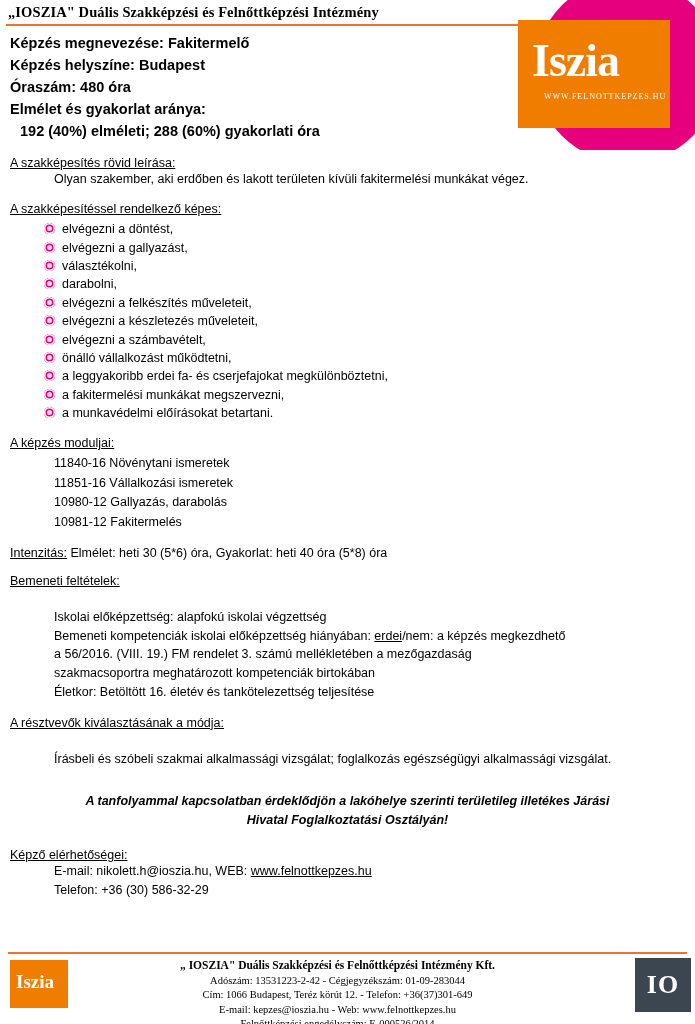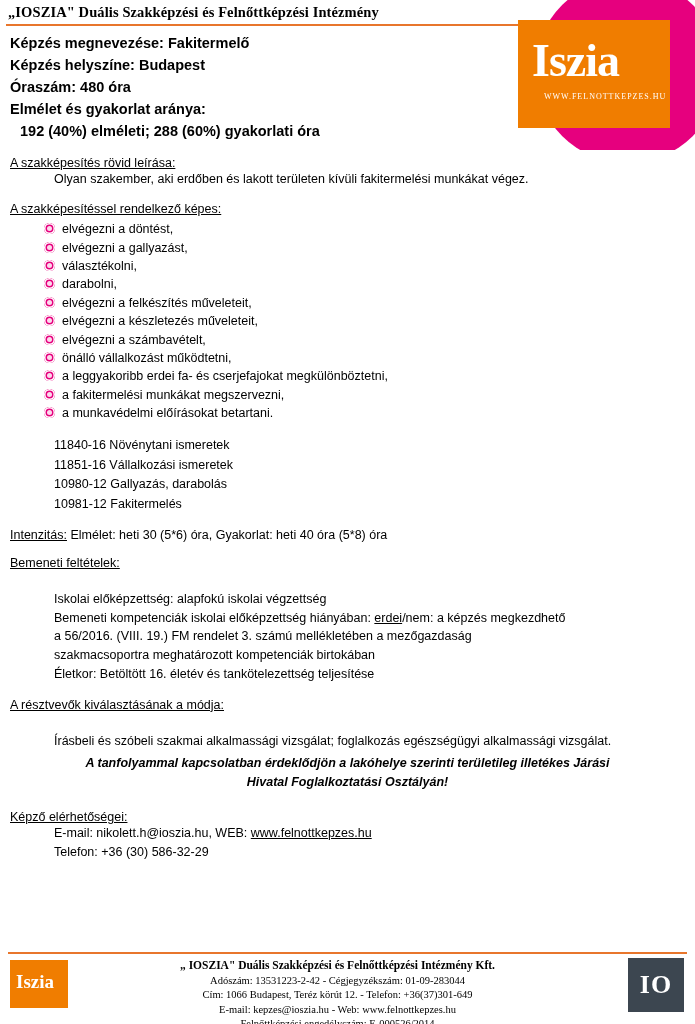--- a/index.html
+++ b/index.html
@@ -176,21 +176,21 @@
   }
 
   .para {
     font-size: 12.5px;
     padding-left: 44px;
     line-height: 1.5;
     margin-top: 20px;
   }
 
   .callout {
-    margin-top: 4px;
+    margin-top: 24px;
     font-size: 12.5px;
     font-weight: bold;
     font-style: italic;
     text-align: center;
     line-height: 1.5;
     padding: 0 24px;
   }
 
   .contact-head {
     margin-top: 18px;
@@ -249,21 +249,21 @@
     font-family: "Liberation Serif", serif;
     font-size: 10.5px;
     line-height: 1.38;
   }
   .footer-center .l1 {
     font-weight: bold;
     font-size: 11.5px;
   }
   .footer-io {
     position: absolute;
-    right: 11px;
+    right: 4px;
     top: 6px;
     width: 56px;
     height: 54px;
     background: #3c4650;
     color: #ffffff;
     font-family: "Liberation Serif", serif;
     font-size: 26px;
     font-weight: bold;
     display: flex;
     align-items: center;
@@ -314,20 +314,21 @@
         <li><span class="bullet-glyph"></span><span>elvégezni a készletezés műveleteit,</span></li>
         <li><span class="bullet-glyph"></span><span>elvégezni a számbavételt,</span></li>
         <li><span class="bullet-glyph"></span><span>önálló vállalkozást működtetni,</span></li>
         <li><span class="bullet-glyph"></span><span>a leggyakoribb erdei fa- és cserjefajokat megkülönböztetni,</span></li>
         <li><span class="bullet-glyph"></span><span>a fakitermelési munkákat megszervezni,</span></li>
         <li><span class="bullet-glyph"></span><span>a munkavédelmi előírásokat betartani.</span></li>
       </ul>
     </div>
 
     <div class="section">
+      <div class="section-head">A képzés moduljai:</div>
       <div class="modules-list">
         <div>11840-16 Növénytani ismeretek</div>
         <div>11851-16 Vállalkozási ismeretek</div>
         <div>10980-12 Gallyazás, darabolás</div>
         <div>10981-12 Fakitermelés</div>
       </div>
     </div>
 
     <div class="plain-line">
       <span class="uline">Intenzitás:</span>

